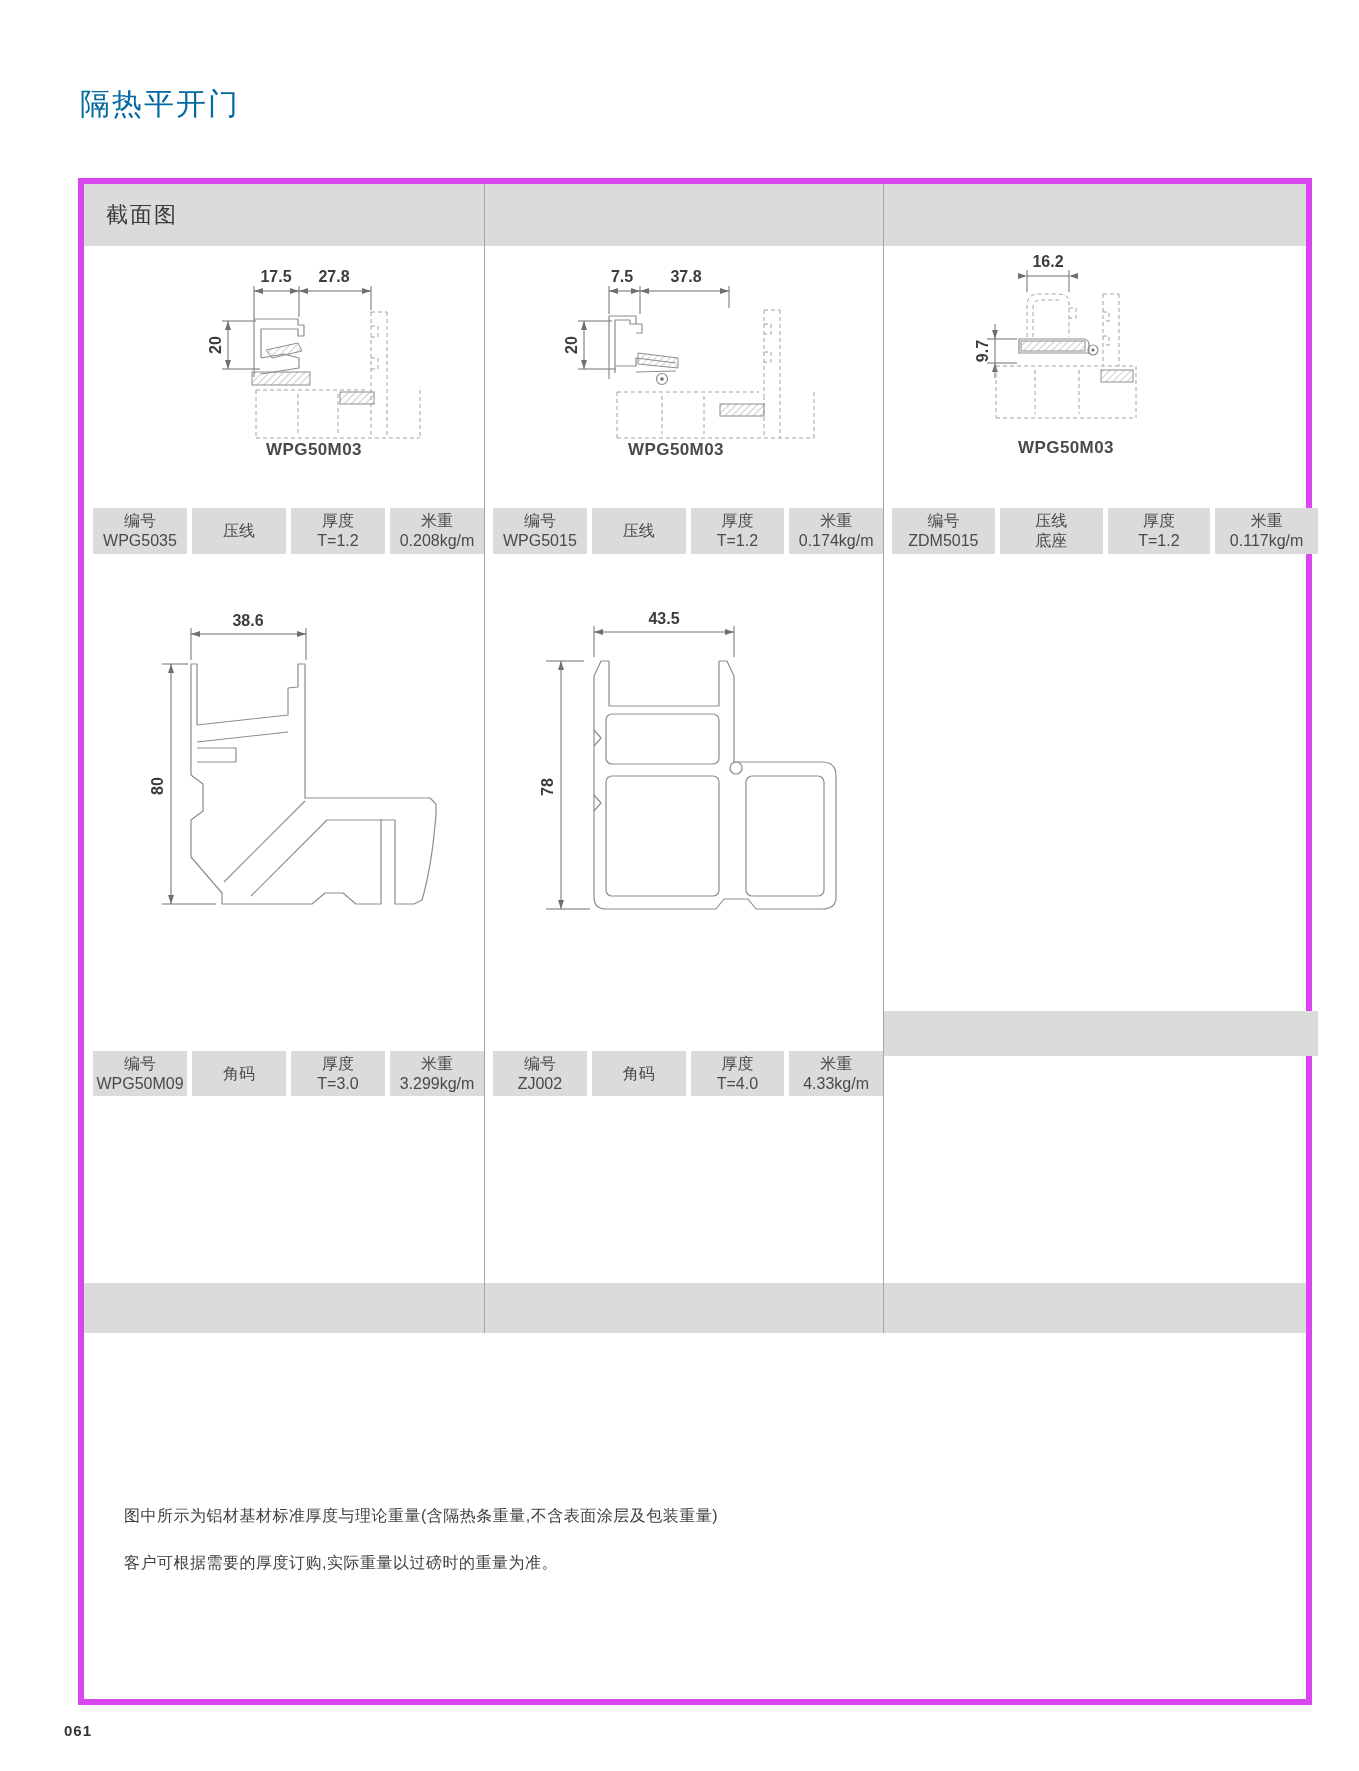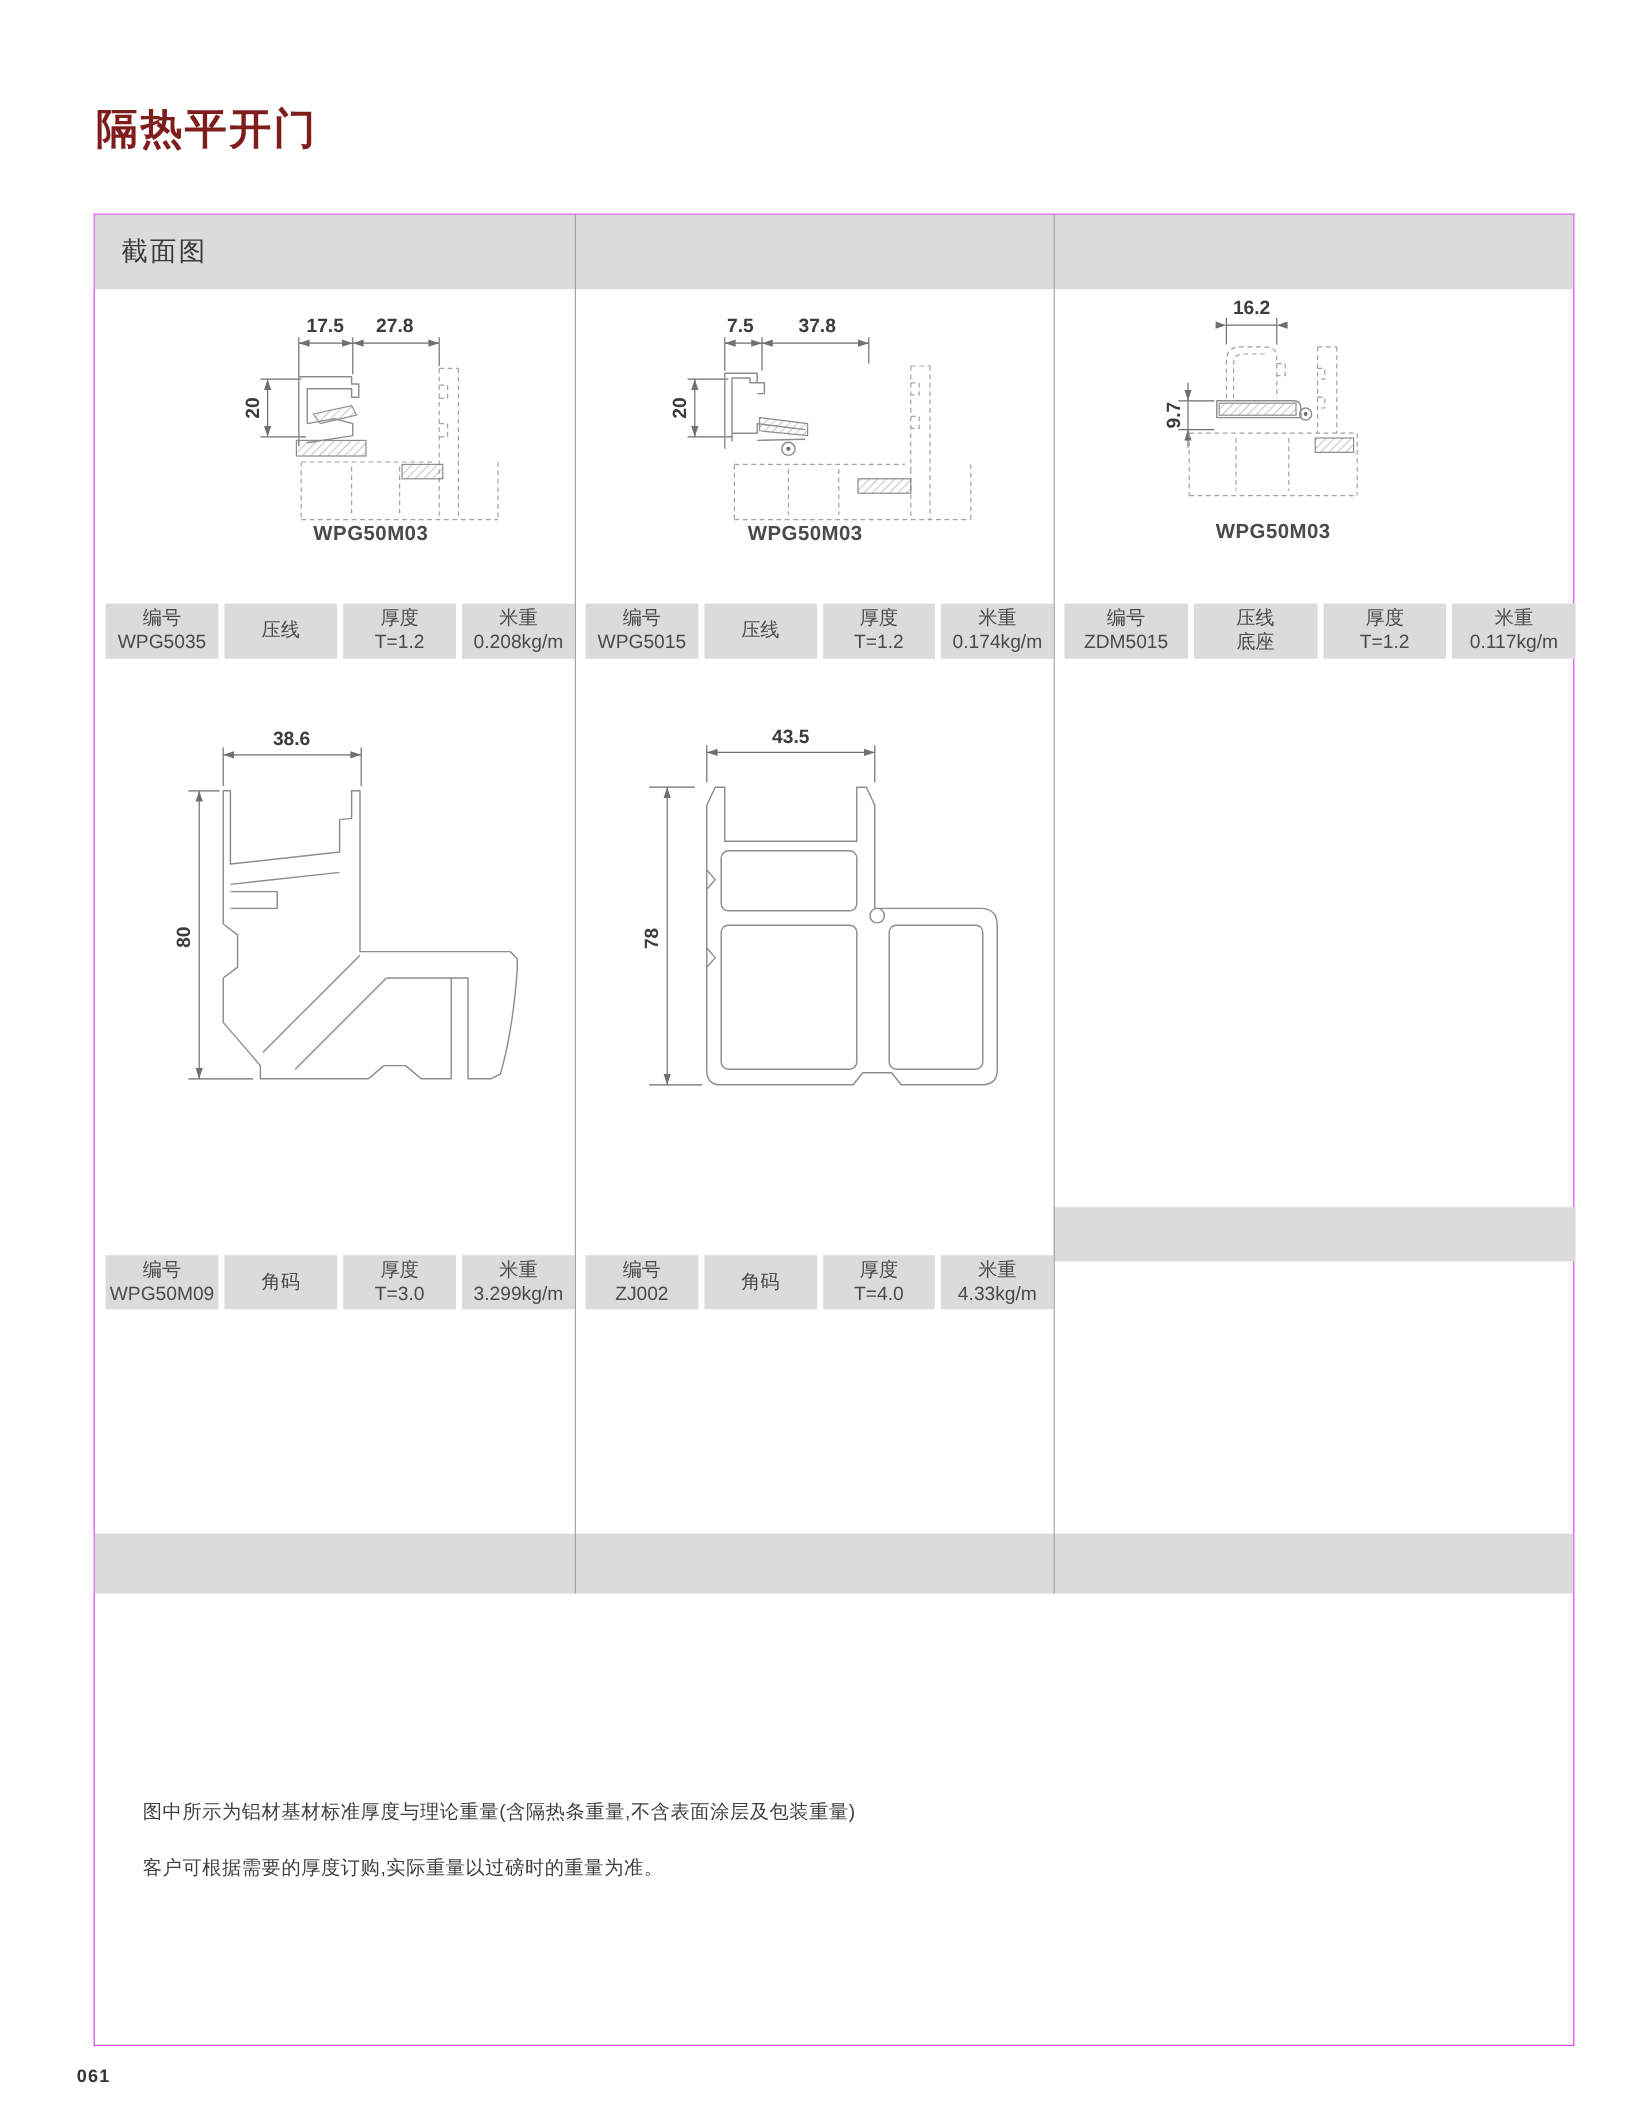--- a/index.html
+++ b/index.html
@@ -1,20 +1,20 @@
 <!DOCTYPE html>
 <html><head>
 <meta charset="utf-8">
 <style>
   html,body{margin:0;padding:0;background:#ffffff;}
   .page{position:relative;width:1359px;height:1771px;background:#fff;
         font-family:"Liberation Sans","DejaVu Sans",sans-serif;overflow:hidden;color:#3c3c3c;}
-  .hdr-product{position:absolute;left:80px;top:84px;font-size:35px;letter-spacing:2px;color:#7f1d1d;font-weight:bold;}
+  .hdr-product{position:absolute;left:80px;top:84px;font-size:30px;letter-spacing:2px;color:#0369a1;}
   .hdr-model{position:absolute;right:50px;top:64px;font-size:52px;font-weight:bold;letter-spacing:1px;color:#2c2c2c;}
-  .sheet{position:absolute;left:78px;top:178px;width:1234px;height:1527px;border:1px solid #d946ef;box-sizing:border-box;}
+  .sheet{position:absolute;left:78px;top:178px;width:1234px;height:1527px;border:6px solid #d946ef;box-sizing:border-box;}
   .vdiv{position:absolute;top:0;width:1px;height:1149px;background:#a5a5a5;z-index:6;}
   .band-head{position:absolute;left:0;top:0;width:100%;height:62px;background:#dbdbdb;display:flex;align-items:center;z-index:2;}
   .band-head span{margin-left:22px;font-size:22px;color:#3a3a3a;letter-spacing:2px;}
   .dcell{position:absolute;z-index:1;font-weight:bold;}
   .caption{position:absolute;bottom:8px;transform:translateX(-50%);font-size:17px;color:#4a4a4a;letter-spacing:0.4px;white-space:nowrap;}
   .tband{position:absolute;display:flex;gap:5px;padding-left:9px;box-sizing:border-box;z-index:3;margin-top:40px;}
   .tband .cell{flex:1;background:#dbdbdb;display:flex;flex-direction:column;align-items:center;justify-content:center;
                font-size:16px;line-height:20px;color:#4a4a4a;text-align:center;}
   .graybar{position:absolute;background:#dbdbdb;z-index:2;}
   .footnote{position:absolute;left:40px;top:1308px;font-size:16px;line-height:47px;color:#3f3f3f;z-index:2;letter-spacing:0.5px;}

